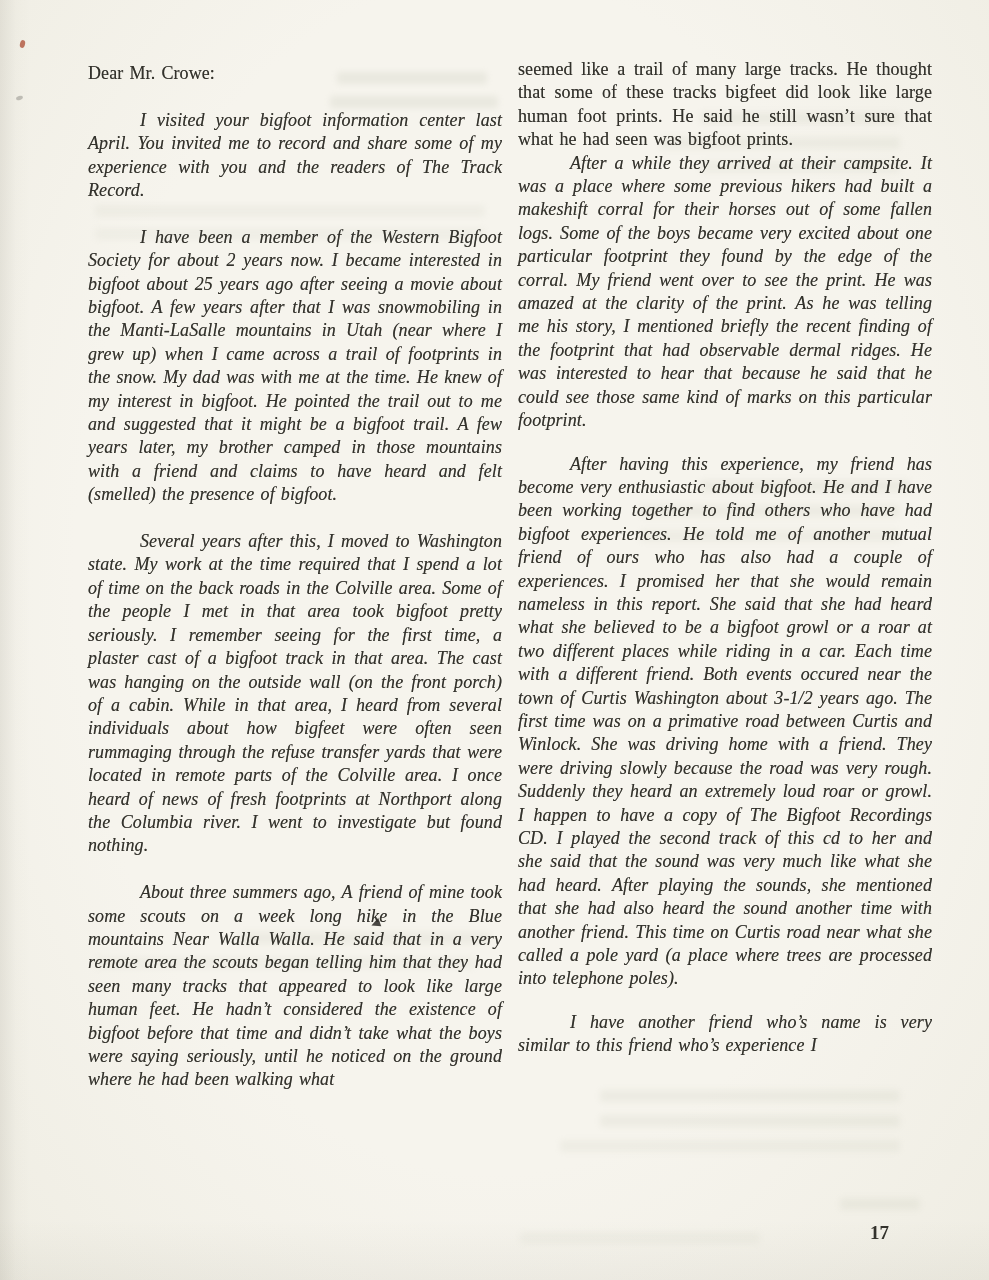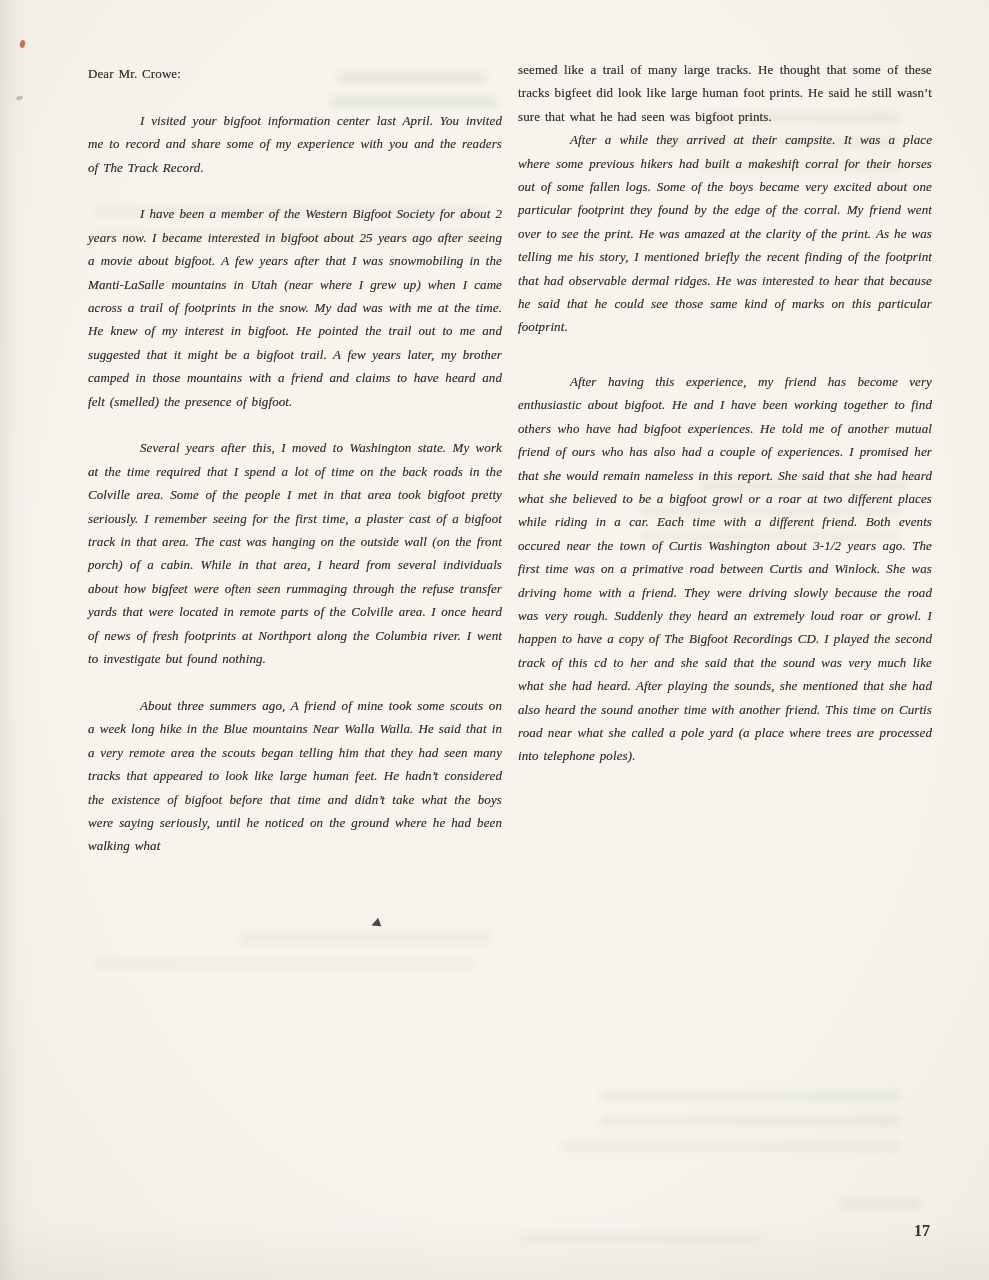--- a/index.html
+++ b/index.html
@@ -14,37 +14,37 @@
     width: 989px; height: 1280px;
     background:
       linear-gradient(to right, rgba(90,85,70,0.10), rgba(90,85,70,0.02) 16px, rgba(0,0,0,0) 30px),
       linear-gradient(to top, rgba(90,85,70,0.05), rgba(0,0,0,0) 60px),
       radial-gradient(ellipse at 50% 45%, #f6f4ed 60%, #efede3 100%);
   }
   .col {
     position: absolute;
     width: 414px;
     color: #33322c;
-    font-size: 13px;
+    font-size: 18px;
     line-height: 23.4px;
     text-align: justify;
     letter-spacing: 0.1px;
     word-spacing: 1.5px;
     text-shadow: 0 0 0.5px rgba(51,50,44,0.55);
   }
   .col-left  { left: 88px;  top: 62px; }
   .col-right { left: 518px; top: 58px; }
   .col p { margin: 0; }
   .col p.indent { text-indent: 52px; font-style: italic; }
   .col p.gap    { margin-top: 23.4px; }
-  .col p.biggap { margin-top: 31px; }
+  .col p.biggap { margin-top: 20px; }
   .page-number {
     position: absolute;
-    left: 914px; top: 1222px;
-    font-size: 16px;
+    left: 870px; top: 1222px;
+    font-size: 19px;
     font-weight: bold;
     color: #33322c;
   }
   .ghost {
     position: absolute;
     background: #a9ad97;
     border-radius: 3px;
     filter: blur(3px);
     pointer-events: none;
   }
@@ -100,16 +100,17 @@
       <p>Dear Mr. Crowe:</p>
       <p class="indent gap">I visited your bigfoot information center last April. You invited me to record and share some of my experience with you and the readers of The Track Record.</p>
       <p class="indent gap">I have been a member of the Western Bigfoot Society for about 2 years now. I became interested in bigfoot about 25 years ago after seeing a movie about bigfoot. A few years after that I was snowmobiling in the Manti-LaSalle mountains in Utah (near where I grew up) when I came across a trail of footprints in the snow. My dad was with me at the time. He knew of my interest in bigfoot. He pointed the trail out to me and suggested that it might be a bigfoot trail. A few years later, my brother camped in those mountains with a friend and claims to have heard and felt (smelled) the presence of bigfoot.</p>
       <p class="indent gap">Several years after this, I moved to Washington state. My work at the time required that I spend a lot of time on the back roads in the Colville area. Some of the people I met in that area took bigfoot pretty seriously. I remember seeing for the first time, a plaster cast of a bigfoot track in that area. The cast was hanging on the outside wall (on the front porch) of a cabin. While in that area, I heard from several individuals about how bigfeet were often seen rummaging through the refuse transfer yards that were located in remote parts of the Colville area. I once heard of news of fresh footprints at Northport along the Columbia river. I went to investigate but found nothing.</p>
       <p class="indent gap">About three summers ago, A friend of mine took some scouts on a week long hike in the Blue mountains Near Walla Walla. He said that in a very remote area the scouts began telling him that they had seen many tracks that appeared to look like large human feet. He hadn’t considered the existence of bigfoot before that time and didn’t take what the boys were saying seriously, until he noticed on the ground where he had been walking what</p>
     </div>
   <div class="col col-right" id="right-col">
       <p>seemed like a trail of many large tracks. He thought that some of these tracks bigfeet did look like large human foot prints. He said he still wasn’t sure that what he had seen was bigfoot prints.</p>
       <p class="indent">After a while they arrived at their campsite. It was a place where some previous hikers had built a makeshift corral for their horses out of some fallen logs. Some of the boys became very excited about one particular footprint they found by the edge of the corral. My friend went over to see the print. He was amazed at the clarity of the print. As he was telling me his story, I mentioned briefly the recent finding of the footprint that had observable dermal ridges. He was interested to hear that because he said that he could see those same kind of marks on this particular footprint.</p>
       <p class="indent biggap">After having this experience, my friend has become very enthusiastic about bigfoot. He and I have been working together to find others who have had bigfoot experiences. He told me of another mutual friend of ours who has also had a couple of experiences. I promised her that she would remain nameless in this report. She said that she had heard what she believed to be a bigfoot growl or a roar at two different places while riding in a car. Each time with a different friend. Both events occured near the town of Curtis Washington about 3-1/2 years ago. The first time was on a primative road between Curtis and Winlock. She was driving home with a friend. They were driving slowly because the road was very rough. Suddenly they heard an extremely loud roar or growl. I happen to have a copy of The Bigfoot Recordings CD. I played the second track of this cd to her and she said that the sound was very much like what she had heard. After playing the sounds, she mentioned that she had also heard the sound another time with another friend. This time on Curtis road near what she called a pole yard (a place where trees are processed into telephone poles).</p>
+      <p class="indent biggap">I have another friend who’s name is very similar to this friend who’s experience I</p>
     </div>
 
   <div class="page-number">17</div>
 </div>
 
 </body></html>

